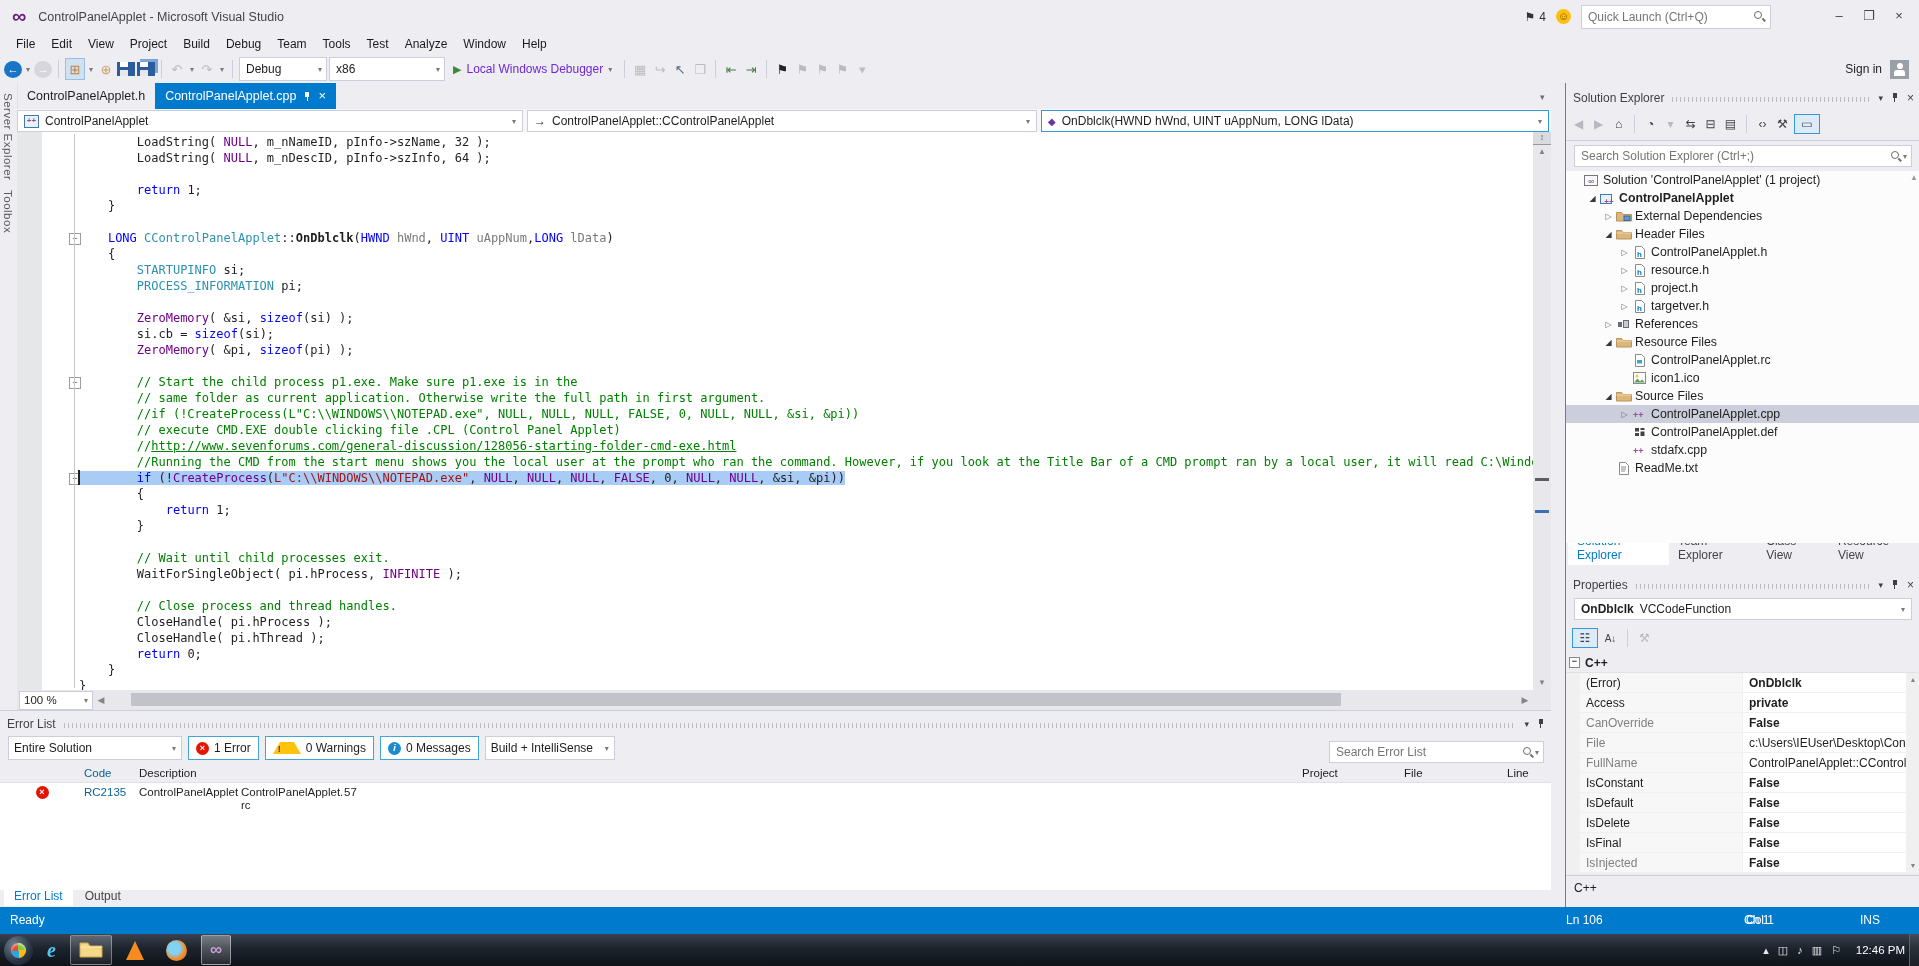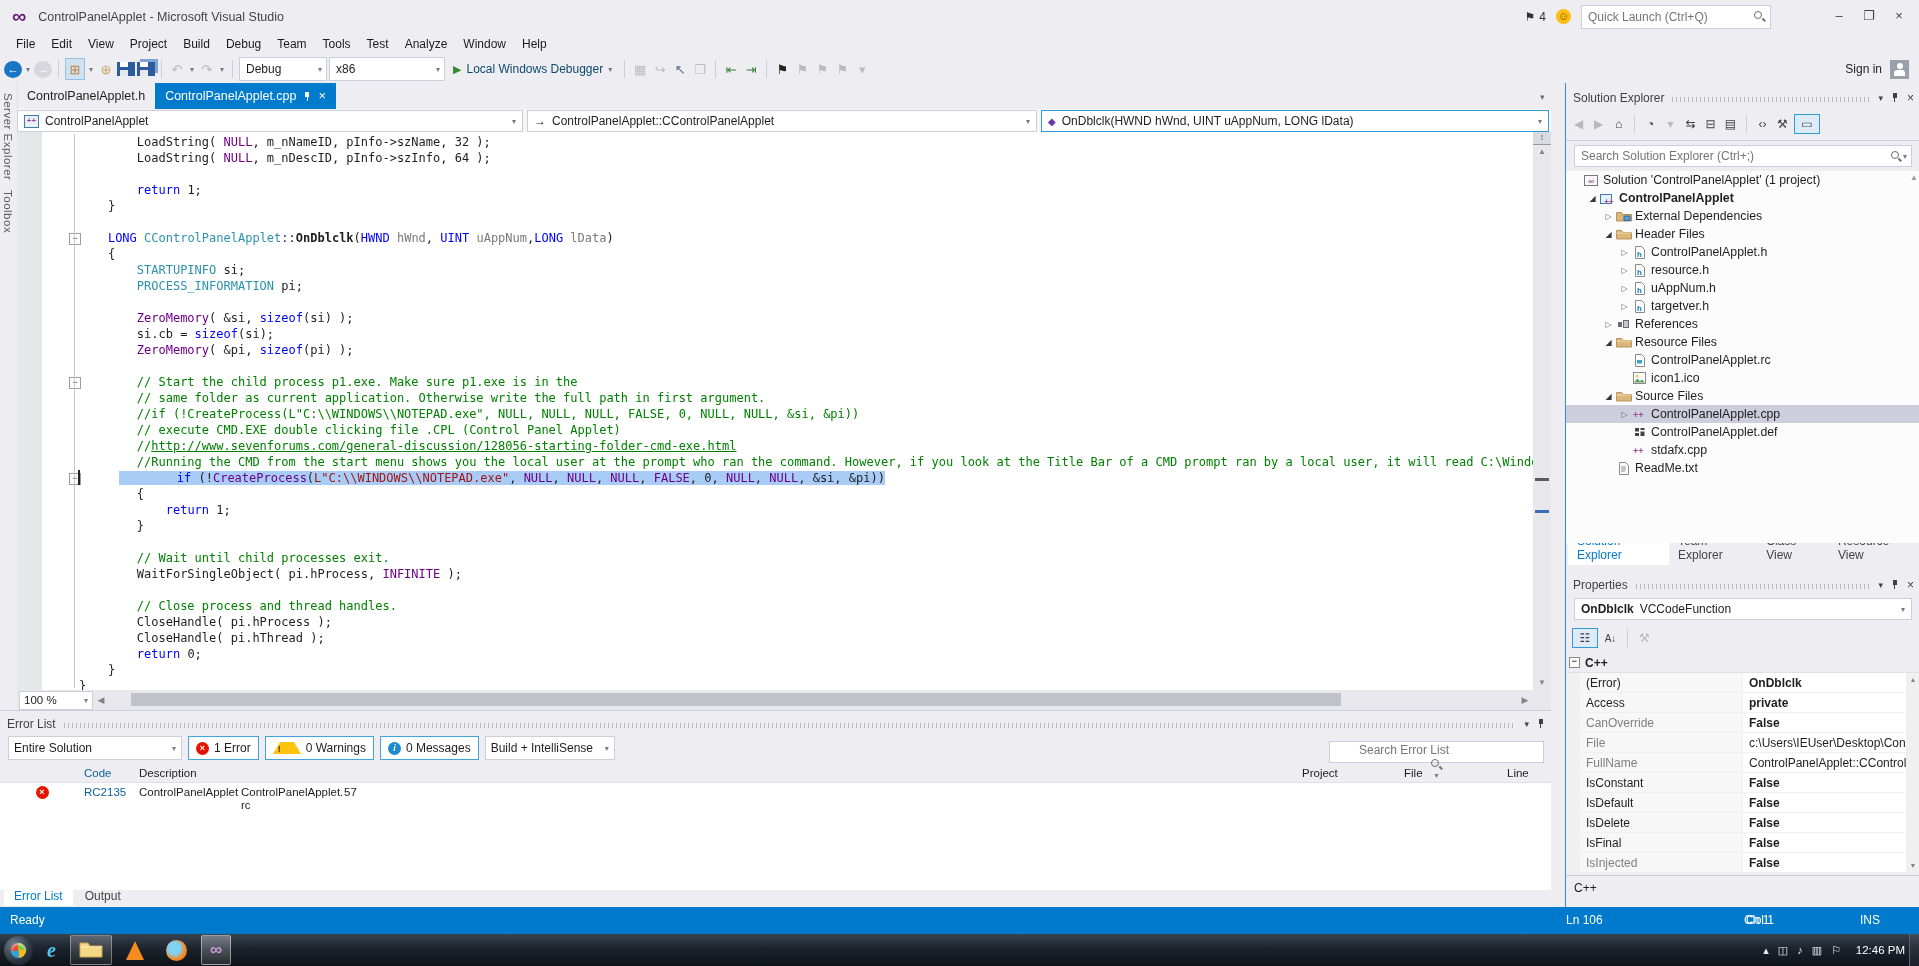--- a/index.html
+++ b/index.html
@@ -77,21 +77,21 @@
   
   .editor{left:17px;top:132px;width:1516px;height:558px;background:#fff;overflow:hidden;text-decoration:underline;}
   .gutter{position:absolute;left:0;top:0;width:25px;height:558px;background:#E6E7E8;}
   .foldmargin{position:absolute;left:25px;top:0;width:37px;height:558px;background:#fff;}
   .foldbox{position:absolute;left:27px;width:10px;height:10px;border:1px solid #9D9D9D;background:#fff;
            font-size:9px;line-height:8px;text-align:center;color:#333;}
   .foldline{position:absolute;left:32px;width:1px;background:#C8C8C8;}
   .code{position:absolute;left:62px;top:2px;font-family:"DejaVu Sans Mono",monospace;font-size:12px;
         line-height:16px;white-space:pre;}
   .cline{height:16px;}
-  .selbg{background:#A8CCF5;margin-left:40px;}
+  .selbg{background:#A8CCF5;}
   .caret{position:absolute;left:61px;width:2px;height:15px;background:#222;}
   .tok-p{color:#1E1E1E}.tok-k{color:#0000FF}.tok-t{color:#2B91AF}.tok-c{color:#008000}
   .tok-cl{color:#008000;text-decoration:underline}.tok-str{color:#A31515}.tok-m{color:#6F008A}
   .tok-gy{color:#7A7A7A}.tok-fn{color:#1E1E1E;font-weight:bold}
   
   .vscroll{left:1533px;top:132px;width:18px;height:558px;background:#E8E8EC;}
   .vsplit{position:absolute;left:0;top:0;width:18px;height:12px;border-bottom:1px solid #999;
           color:#666;font-size:9px;text-align:center;line-height:11px;background:#DADBE0;}
   .sarrow{position:absolute;width:18px;height:14px;color:#848484;font-size:8px;text-align:center;line-height:14px;}
   .mark{position:absolute;left:2px;width:14px;height:3px;}
@@ -115,21 +115,21 @@
   .elcombo{height:22px;background:#fff;border:1px solid #CCCEDB;display:flex;align-items:center;gap:8px;padding:0 5px;}
   .elbtn{height:22px;background:#fff;border:1px solid #42A3D8;display:flex;align-items:center;gap:5px;padding:0 7px;}
   .erricon{width:13px;height:13px;border-radius:50%;background:#E41400;color:#fff;font-size:9px;font-weight:bold;
            line-height:13px;text-align:center;flex:0 0 13px;}
   .warnicon{position:relative;width:0;height:0;border-left:7px solid transparent;border-right:7px solid transparent;
             border-bottom:12px solid #FFC20E;flex:0 0 14px;}
   .warnicon::after{content:"!";position:absolute;left:-2px;top:2px;font-size:9px;font-weight:bold;color:#4A3A00;}
   .msgicon{width:13px;height:13px;border-radius:50%;background:#1E8BCD;color:#fff;font-size:9px;font-weight:bold;
            line-height:13px;text-align:center;font-style:italic;flex:0 0 13px;}
   .elsearch{position:absolute;right:22px;top:30px;width:205px;height:20px;background:#fff;border:1px solid #CCCEDB;
-            display:flex;align-items:center;padding:0 4px;flex-direction:column;}
+            display:flex;align-items:center;padding:0 4px;}
   .elsearch input{border:none;outline:none;flex:1;font-size:12px;color:#777;background:transparent;font-family:"Liberation Sans",sans-serif;}
   .elhead{display:flex;height:18px;align-items:center;border-bottom:1px solid #E0E0E6;background:#EEEEF2;
           font-size:11.5px;color:#1E1E1E;margin-top:2px;}
   .elbody{background:#fff;height:107px;}
   .elrow{display:flex;font-size:11.5px;align-items:flex-start;padding-top:3px;}
   .c-sev{width:84px;display:flex;justify-content:center;}
   .c-code{width:55px;color:#0E6198;}
   .c-desc{width:1163px;}
   .c-proj{width:102px;word-break:break-all;line-height:13px;}
   .c-file{width:103px;word-break:break-all;line-height:13px;}
@@ -259,21 +259,21 @@
     <span class="combo" style="width:76px">
       <span class="cv">Debug</span>
         <span class="chevsm">▾</span>
       </span>
     <span class="combo" style="width:104px">
       <span class="cv">x86</span>
         <span class="chevsm">▾</span>
       </span>
     <span class="lwd">
       <span class="play">▶</span>
-      <span style="color:#0c4a6e">Local Windows Debugger</span>
+      <span style="color:#6d28d9">Local Windows Debugger</span>
       <span class="chevsm">▾</span>
       </span>
     <span id="tb-right" style="display:flex;align-items:center;gap:2px;">
         <span class="tsep"></span>
         <span class="tbi ic-off">▦</span>
         <span class="tbi ic-off">↪</span>
         <span class="tbi ic-on2">↖</span>
         <span class="tbi ic-off">❐</span>
         <span class="tsep"></span>
         <span class="tbi ic-green">⇤</span>
@@ -518,21 +518,21 @@
             <span class="tlabel">resource.h</span>
           </div>
           <div class="trow" style="padding-left: 52px;">
             <span class="exp closed">▷</span>
             <span class="ticon">
               <svg width="12" height="13">
                 <path d="M1.5 .5 h6 l3 3 v9 h-9 z" fill="#fff" stroke="#8A8A8A"></path>
                 <text x="5.5" y="10.5" font-size="8" font-weight="bold" fill="#0076C4" text-anchor="middle">h</text>
               </svg>
             </span>
-            <span class="tlabel">uAppNum.h</span>
+            <span class="tlabel">project.h</span>
           </div>
           <div class="trow" style="padding-left: 52px;">
             <span class="exp closed">▷</span>
             <span class="ticon">
               <svg width="12" height="13">
                 <path d="M1.5 .5 h6 l3 3 v9 h-9 z" fill="#fff" stroke="#8A8A8A"></path>
                 <text x="5.5" y="10.5" font-size="8" font-weight="bold" fill="#0076C4" text-anchor="middle">h</text>
               </svg>
             </span>
             <span class="tlabel">targetver.h</span>

